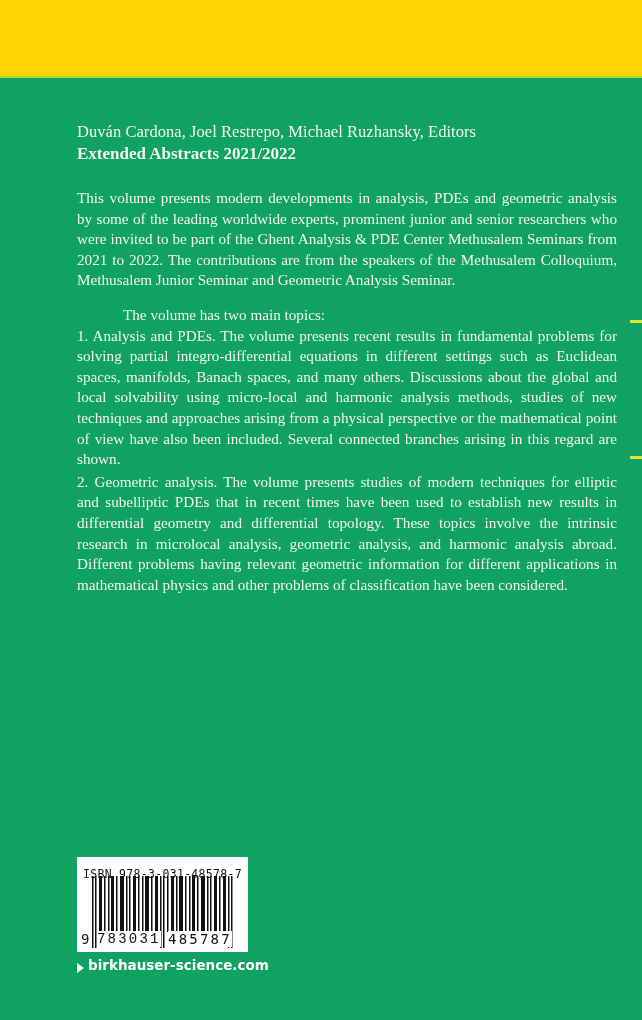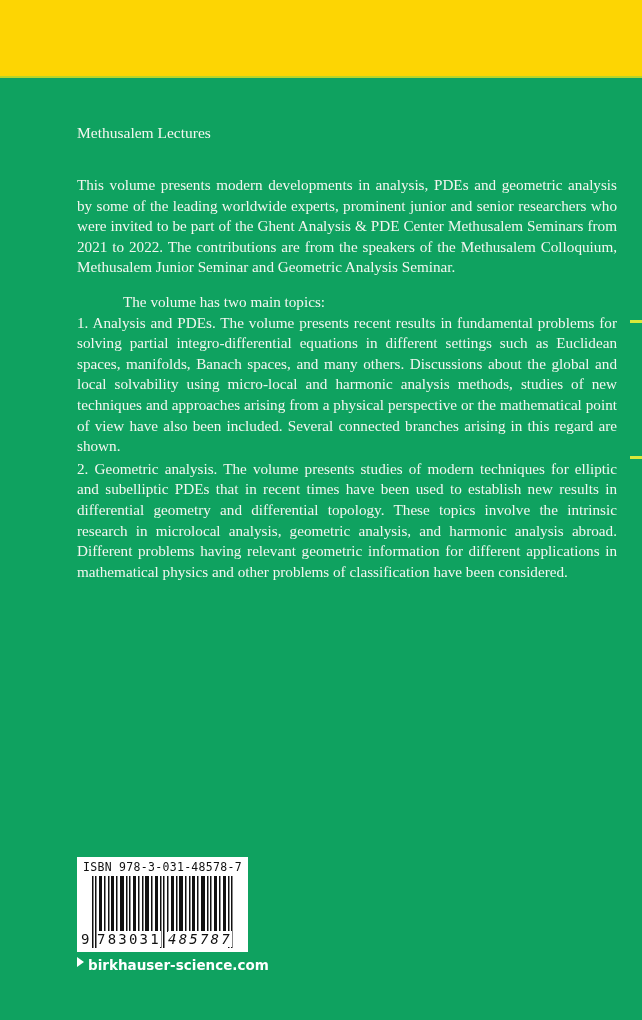--- a/index.html
+++ b/index.html
@@ -21,69 +21,70 @@
     .content {
       position: absolute; left: 77px; top: 122px; width: 540px;
     }
     .editors { font-size: 16.5px; line-height: 20px; margin: 0; letter-spacing: 0.05px; }
     .title { font-size: 17px; font-weight: bold; line-height: 21px; margin: 1px 0 0 0; }
     .subtitle { font-size: 15.5px; line-height: 20px; margin: 1px 0 0 0; }
     .para {
       font-size: 15.2px; line-height: 20.6px; margin: 0;
       text-align: justify;
     }
-    .p-intro { margin-top: 32px; }
+    .p-intro { margin-top: 24px; }
     .p-topics { margin-top: 14px; margin-left: 46px; }
     .p-one { }
     .p-two { margin-top: 2px; }
     .tick {
       position: absolute; right: 0; width: 12px; height: 3px;
       background: #d8e83a;
     }
     .barcode-box {
       position: absolute; left: 77px; top: 857px; width: 171px; height: 95px;
       background: #ffffff;
     }
     .isbn-text {
-      position: absolute; left: 6px; top: 3px; width: 160px;
+      position: absolute; left: 6px; top: 10px; width: 160px;
       font-family: "DejaVu Sans Mono", "Liberation Mono", monospace;
       font-size: 11.5px; color: #111; letter-spacing: 0.3px; white-space: nowrap;
     }
     .bars {
       position: absolute; left: 6px; top: 19px; width: 158px; height: 72px;
     }
     .bar-digits {
       position: absolute; top: 74px; left: 6px; width: 160px;
       font-family: "DejaVu Sans Mono", "Liberation Mono", monospace;
       font-size: 14px; color: #111;
     }
     .bar-digits span { position: absolute; background: #fff; line-height: 16px; }
     .website {
       position: absolute; left: 77px; top: 957px;
       font-family: "DejaVu Sans", "Liberation Sans", sans-serif;
       font-weight: bold; font-size: 13.5px; color: #ffffff;
-      display: flex; align-items: flex-start; gap: 4px;
+      display: flex; align-items: flex-end; gap: 4px;
     }
     .play-icon {
       width: 0; height: 0; border-left: 7px solid #fff;
       border-top: 5px solid transparent; border-bottom: 5px solid transparent;
       display: inline-block;
     }
   </style>
 </head>
 <body>
 
 <div class="top-band"></div>
 <div class="top-band-edge"></div>
 
 <div class="tick" style="top:320px;"></div>
 <div class="tick" style="top:456px;"></div>
 
 <div class="content">
-  <p class="subtitle">Methusalem Lectures</p>
+  <p class="editors">Duván Cardona, Joel Restrepo, Michael Ruzhansky, Editors</p>
+  <p class="title">Extended Abstracts 2021/2022</p>
 
   <p class="para p-intro">This volume presents modern developments in analysis, PDEs and geometric analysis by some of the leading worldwide experts, prominent junior and senior researchers who were invited to be part of the Ghent Analysis &amp; PDE Center Methusalem Seminars from 2021 to 2022. The contributions are from the speakers of the Methusalem Colloquium, Methusalem Junior Seminar and Geometric Analysis Seminar.</p>
   <p class="para p-topics">The volume has two main topics:</p>
   <p class="para p-one">1. Analysis and PDEs. The volume presents recent results in fundamental problems for solving partial integro-differential equations in different settings such as Euclidean spaces, manifolds, Banach spaces, and many others. Discussions about the global and local solvability using micro-local and harmonic analysis methods, studies of new techniques and approaches arising from a physical perspective or the mathematical point of view have also been included. Several connected branches arising in this regard are shown.</p>
   <p class="para p-two">2. Geometric analysis. The volume presents studies of modern techniques for elliptic and subelliptic PDEs that in recent times have been used to establish new results in differential geometry and differential topology. These topics involve the intrinsic research in microlocal analysis, geometric analysis, and harmonic analysis abroad. Different problems having relevant geometric information for different applications in mathematical physics and other problems of classification have been considered.</p>
 </div>
 
 <div class="barcode-box">
   <div class="isbn-text">ISBN 978-3-031-48578-7</div>
   <svg class="bars" viewBox="0 0 158 72" preserveAspectRatio="none">
@@ -119,21 +120,21 @@
       <rect x="127" y="0" width="1.5" height="56"></rect>
         <rect x="131" y="0" width="3" height="56"></rect>
       <rect x="136" y="0" width="1.5" height="56"></rect>
         <rect x="140" y="0" width="3" height="56"></rect>
       <rect x="145" y="0" width="1.5" height="72"></rect>
         <rect x="148" y="0" width="1.5" height="72"></rect>
     </g>
   </svg>
   <div class="bar-digits">
     <span style="left:-2px;">9</span>
-    <span style="left:14px; letter-spacing:2.2px;">783031</span>
-    <span style="left:85px; letter-spacing:2.2px;font-style:italic;">485787</span>
+    <span style="left:14px; letter-spacing:2.2px;font-family:Liberation Mono, monospace;">783031</span>
+    <span style="left:85px; letter-spacing:2.2px;">485787</span>
   </div>
 </div>
 
 <div class="website">
   <span class="play-icon"></span>
   <span>birkhauser-science.com</span>
 </div>
 
 </body></html>

